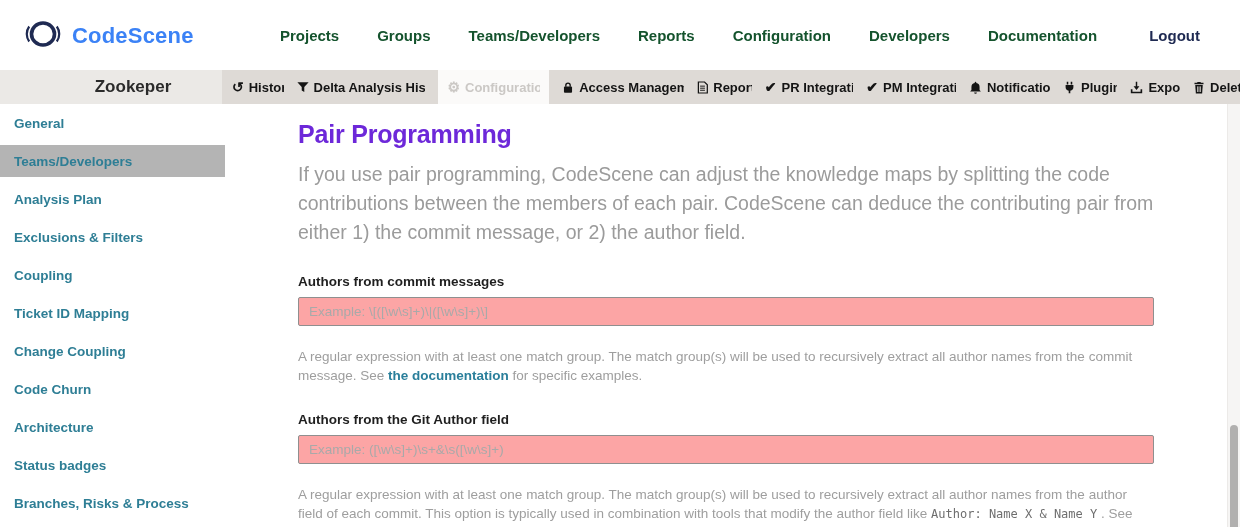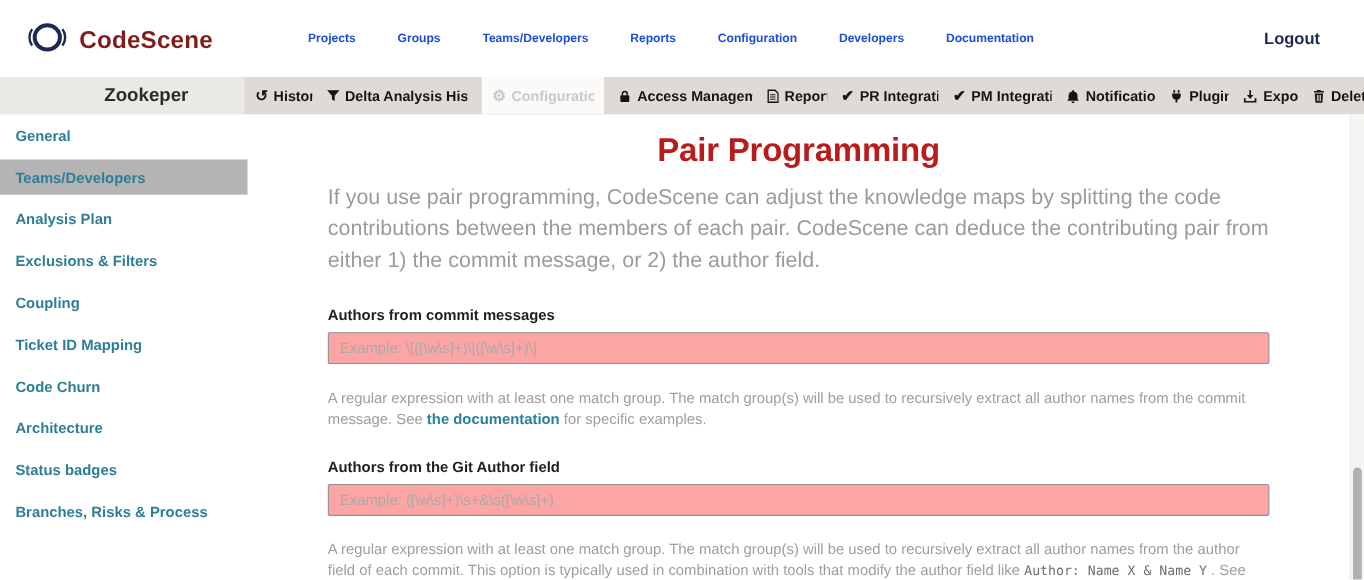--- a/index.html
+++ b/index.html
@@ -5,23 +5,23 @@
   * { margin:0; padding:0; box-sizing:border-box; }
   html,body { background:#fff; }
   .app {
     position:relative; width:1240px; height:527px; overflow:hidden;
     background:#fff; font-family:"Liberation Sans", sans-serif;
   }
 
   
   .header { position:absolute; top:0; left:0; right:0; height:70px; background:#fff; }
   .brand { position:absolute; left:22px; top:16px; display:flex; align-items:center; gap:8px; cursor:pointer; }
-  .brand-name { font-size:22px; font-weight:600; color:#7f1d1d; letter-spacing:.2px; }
+  .brand-name { font-size:22px; font-weight:600; color:#3b82f6; letter-spacing:.2px; }
   .topnav { position:absolute; left:280px; top:0; height:70px; display:flex; align-items:center; gap:38px; }
-  .nav-item { font-size:11px; font-weight:700; color:#1d4ed8; cursor:pointer; white-space:nowrap; }
+  .nav-item { font-size:15px; font-weight:700; color:#14532d; cursor:pointer; white-space:nowrap; }
   .logout { position:absolute; right:40px; top:0; height:70px; display:flex; align-items:center;
             font-size:15px; font-weight:700; color:#1f2a52; cursor:pointer; }
 
   
   .projectbar { position:absolute; top:70px; left:0; right:0; height:34px; display:flex; }
   .project-name { width:222px; flex:0 0 222px; background:#ebe9e6; display:flex; align-items:center;
                   justify-content:center; font-size:17px; font-weight:700; color:#2b2b2b;padding-left:44px; }
   .tabs { flex:1 1 auto; min-width:0; background:#dedad6; display:flex; align-items:stretch;
           padding-left:10px; gap:13px; overflow:hidden; }
   .tab { display:flex; align-items:center; gap:5px; min-width:0; font-size:13px; font-weight:700;
@@ -33,21 +33,21 @@
   .tab.active { background:#fbfaf9; color:#cbc8c5; padding:0 9px; flex-shrink:0.6; }
 
   
   .sidebar { position:absolute; top:104px; left:0; width:225px; }
   .side-item { height:38px; display:flex; align-items:center; padding-left:14px;
                color:#2e7e95; font-weight:700; font-size:13.5px; cursor:pointer; }
   .side-item.selected { background:#b4b4b4; height:32px; margin:3px 0; }
 
   
   .content { position:absolute; left:298px; top:104px; width:856px; }
-  .page-title { margin-top:16px; font-size:30px; font-weight:700; color:#b91c1c; letter-spacing:-0.2px;text-align:center; }
+  .page-title { margin-top:16px; font-size:25px; font-weight:700; color:#6d28d9; letter-spacing:-0.2px; }
   .lead { margin-top:11px; font-size:19.5px; line-height:29px; color:#9b9b9b; }
   .field-label { margin-top:27px; font-size:13.5px; font-weight:700; color:#1f1f1f; }
   .regex-input { margin-top:8px; width:100%; height:29px; border:1px solid #8f8f8f; border-radius:2px;
                  padding:0 10px; font-size:13.5px; color:#333; background:#fca5a5; outline:none;
                  font-family:"Liberation Sans", sans-serif; }
   .regex-input::placeholder { color:#a9a9a9; opacity:1; }
   .help { margin-top:21px; font-size:13.5px; line-height:19px; color:#9e9e9e; }
   .doc-link { color:#2a7f9b; font-weight:700; cursor:pointer; }
   .code-sample { font-family:"DejaVu Sans Mono", monospace; font-size:12px; color:#6e6e6e; }
 
@@ -181,20 +181,23 @@
       <div class="side-item">
         <span>Exclusions &amp; Filters</span>
       </div>
       <div class="side-item">
         <span>Coupling</span>
       </div>
       <div class="side-item">
         <span>Ticket ID Mapping</span>
       </div>
       <div class="side-item">
+        <span>Change Coupling</span>
+      </div>
+      <div class="side-item">
         <span>Code Churn</span>
       </div>
       <div class="side-item">
         <span>Architecture</span>
       </div>
       <div class="side-item">
         <span>Status badges</span>
       </div>
       <div class="side-item">
         <span>Branches, Risks &amp; Process</span>

